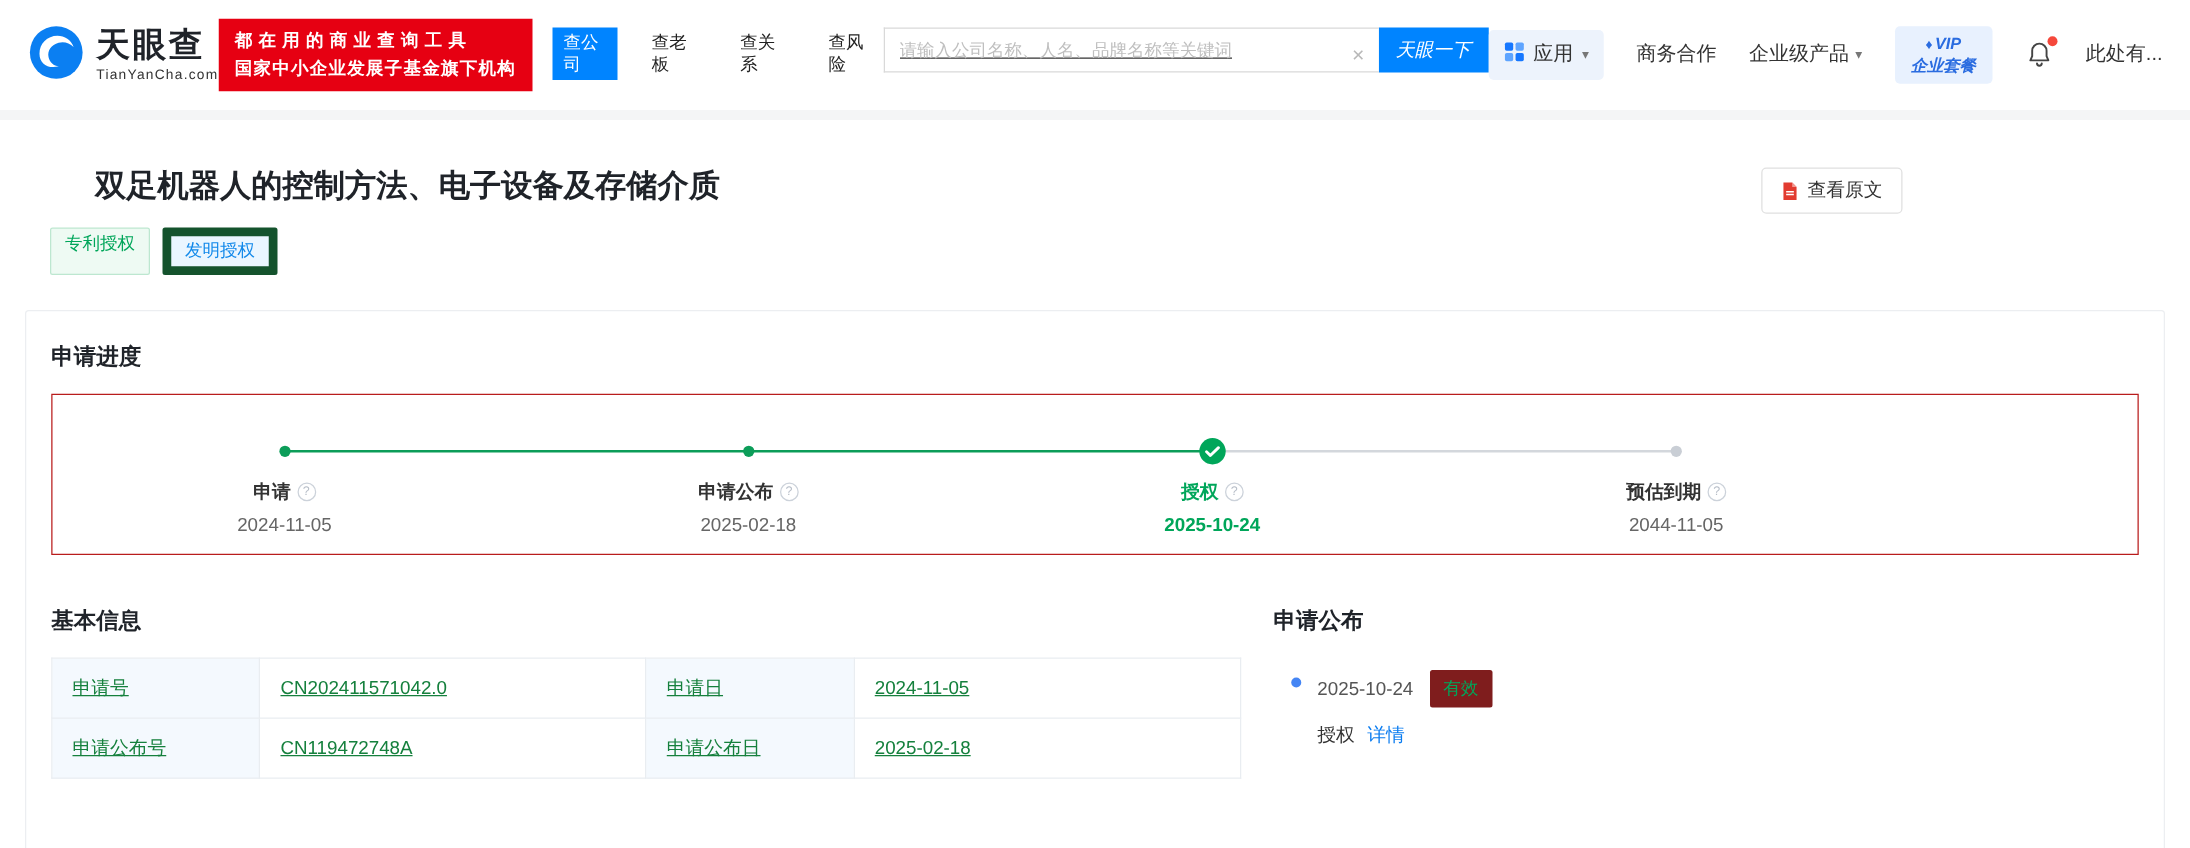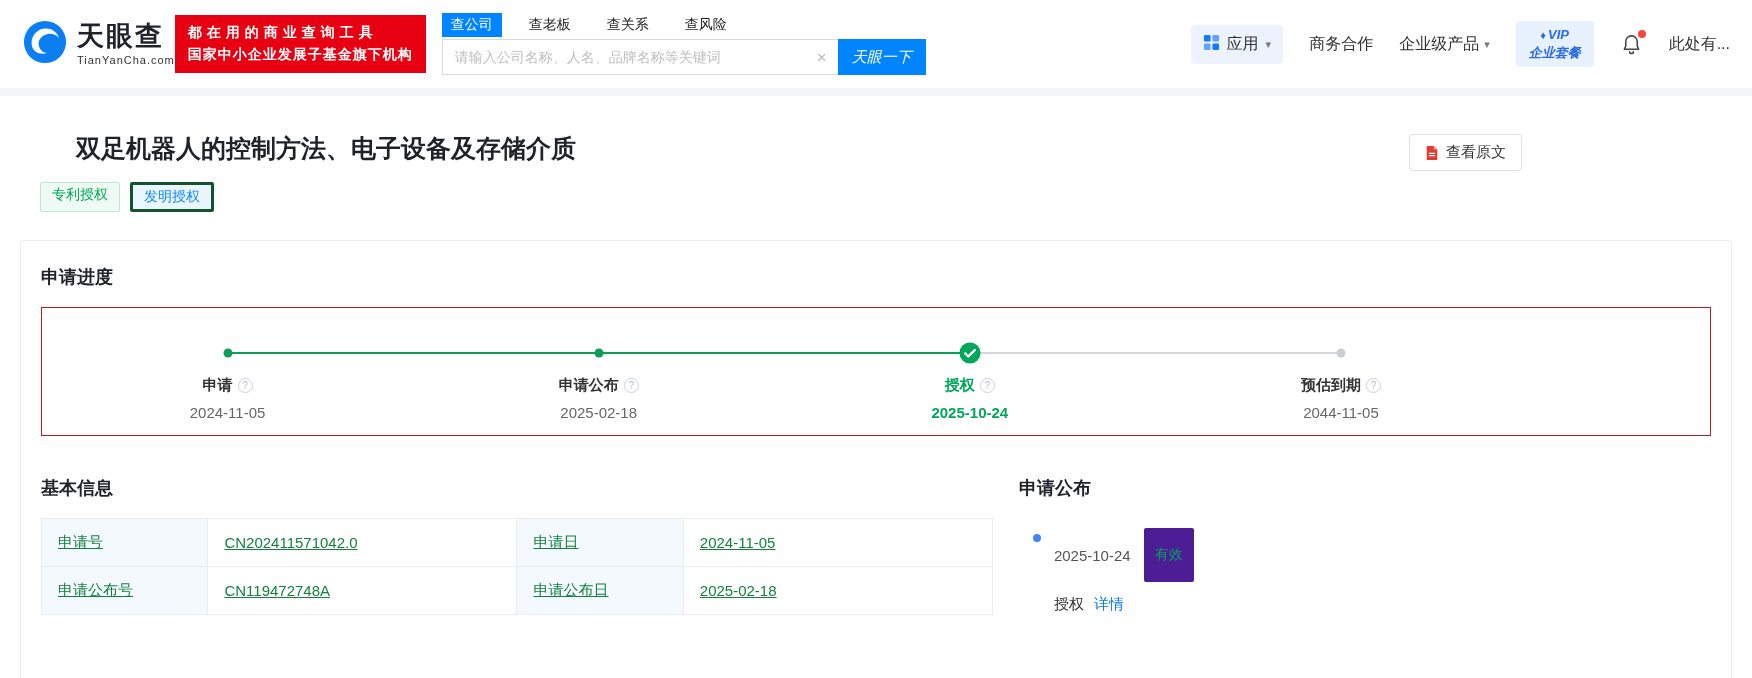--- a/index.html
+++ b/index.html
@@ -10,27 +10,27 @@
 
   
   .topbar { display:flex; align-items:center; height:88px; background:#fff; padding:0 22px; }
   .logo { display:flex; align-items:center; gap:9px; cursor:pointer; }
   .logo-cn { font-size:27px; font-weight:bold; color:#1f2329; letter-spacing:2px; line-height:1; }
   .logo-en { font-size:11px; color:#333; letter-spacing:1px; margin-top:4px; }
   .slogan { background:#e60012; color:#fff; padding:7px 13px; font-size:14px; font-weight:bold; line-height:1.55; white-space:nowrap; }
   .slogan div:first-child { letter-spacing:5px; }
   .slogan div:last-child  { letter-spacing:1px; }
 
-  .search-area { margin-left:16px; display:flex; flex-direction:column; }
+  .search-area { margin-left:16px; display:flex; flex-direction:row; }
   .tabs { display:flex; gap:18px; align-items:center; font-size:14px; margin-bottom:2px; }
   .tab { padding:3px 9px; cursor:pointer; color:#222; }
   .tab.active { background:#0084ff; color:#fff; }
   .search-row { display:flex; }
   .input-wrap { position:relative; }
-  .input-wrap input { width:396px; height:36px; border:1px solid #d9d9d9; border-right:none; padding:0 16px 0 12px; font-size:14px; outline:none; color:#333; }
+  .input-wrap input { width:396px; height:36px; border:1px solid #d9d9d9; border-right:none; padding:0 16px 0 12px; font-size:14px; outline:none; color:#333;text-decoration:underline; }
   .input-wrap input::placeholder { color:#bfbfbf; }
   .clear { position:absolute; right:11px; top:50%; transform:translateY(-50%); color:#b9b9b9; font-size:17px; cursor:pointer; line-height:1; }
   .search-btn { width:88px; height:36px; background:#0084ff; color:#fff; border:none; font-size:15px; cursor:pointer;font-style:italic; }
 
   .nav-right { margin-left:auto; display:flex; align-items:center; gap:26px; font-size:16px; color:#333; white-space:nowrap; }
   .nav-link { cursor:pointer; display:flex; align-items:center; gap:5px; }
   .caret { font-size:11px; color:#777; }
   .app-btn { display:flex; align-items:center; gap:7px; background:#edf3fc; border-radius:4px; padding:9px 12px; cursor:pointer; }
   .vip { background:#e8f1fe; border-radius:4px; padding:5px 13px; text-align:center; color:#2a6ce0; font-style:italic; font-weight:bold; font-size:13px; line-height:1.35; cursor:pointer; }
   .vip .diamond { font-size:11px; margin-right:2px; }
@@ -38,21 +38,21 @@
   .bell .reddot { position:absolute; top:-3px; right:-3px; width:8px; height:8px; background:#f5483b; border-radius:50%; }
   .user { cursor:pointer; }
 
   
   .page { background:#fff; margin-top:8px; min-height:582px; padding:36px 20px 40px; }
   .title-block { position:relative; padding-left:20px; }
   h1 { font-size:25px; color:#1f2329; font-weight:bold;margin-left:36px; }
   .tag-row { margin-top:17px; display:flex; gap:10px; }
   .tag { font-size:14px; padding:3px 11px; border-radius:2px; cursor:pointer; }
   .tag.green { color:#00a65a; background:#eefaf3; border:1px solid #bde7d0; }
-  .tag.blue  { color:#1289ea; background:#eaf6ff; border:3px solid #14532d; }
+  .tag.blue  { color:#1289ea; background:#eaf6ff; border:7px solid #14532d; }
   .view-original { position:absolute; right:210px; top:2px; display:flex; align-items:center; gap:7px; background:#fff; border:1px solid #e0e0e0; border-radius:4px; padding:8px 15px; font-size:15px; color:#333; cursor:pointer; }
 
   .card { margin:28px 0 0; border:1px solid #eceef1; border-radius:3px; padding:24px 20px 80px; }
   .section-title { font-size:18px; color:#1f2329; font-weight:bold; }
 
   .progress-box { border:1px solid #b91c1c; margin-top:18px; padding:34px 0 14px; }
   .track { position:relative; height:22px; width:89%; }
   .seg { position:absolute; top:50%; height:2px; transform:translateY(-50%); }
   .green-seg { left:12.5%; width:50%; background:#0c9d59; }
   .gray-seg  { left:62.5%; width:25%; background:#d3d7dc; }
@@ -72,21 +72,21 @@
   .basic { width:57%; }
   .legal { flex:1; }
   table.tbl { margin-top:18px; width:100%; border-collapse:collapse; font-size:15px; }
   table.tbl td { border:1px solid #e9edf1; padding:14px 16px; color:#15803d;text-decoration:underline; }
   td.lbl { background:#f4f9fe; width:17.5%; }
   td.val { width:32.5%; }
 
   .legal-item { margin-top:28px; display:flex; gap:13px; padding-left:14px; }
   .bullet { width:8px; height:8px; border-radius:50%; background:#4485f4; margin-top:6px; flex:none; }
   .legal-line1 { display:flex; align-items:center; gap:13px; font-size:15px; color:#555; }
-  .badge { background:#4c1d95; color:#00a65a; font-size:14px; padding:18px 11px; border-radius:2px; }
+  .badge { background:#7f1d1d; color:#00a65a; font-size:14px; padding:6px 11px; border-radius:2px; }
   .legal-line2 { margin-top:13px; font-size:15px; color:#333; display:flex; gap:10px; }
   .detail-link { color:#0a7cf0; cursor:pointer; }
 
   .pdf-icon svg, .check svg { display:block; }
 </style>
 </head>
 <body>
 
 <header class="topbar">
   <div class="logo">

